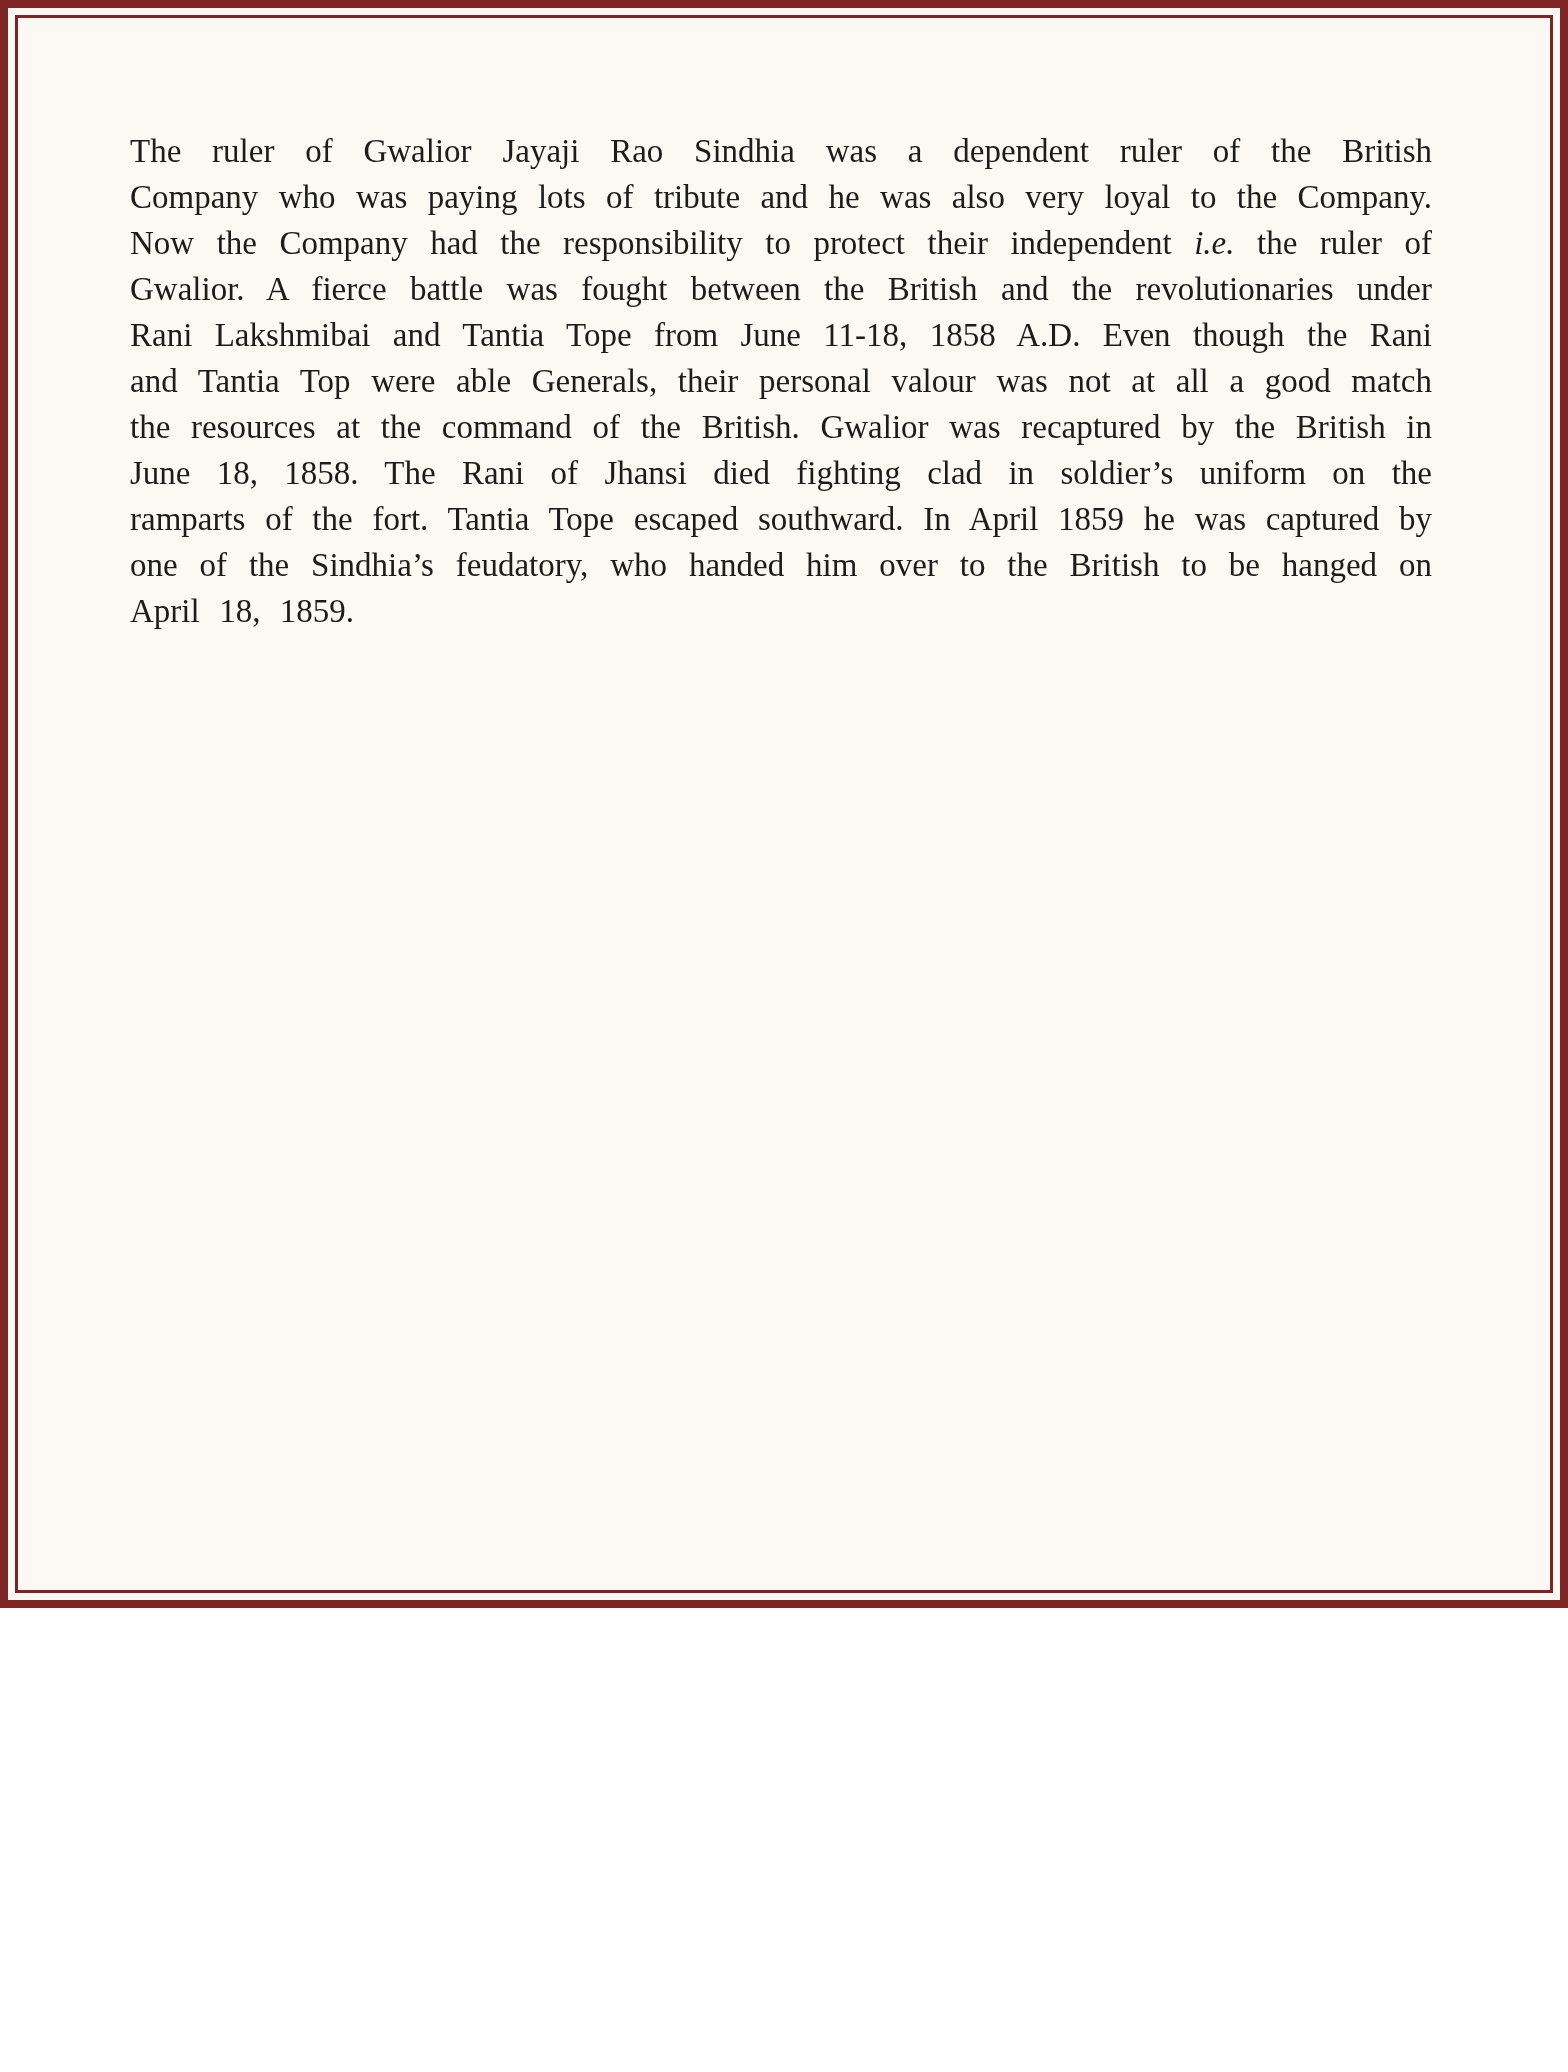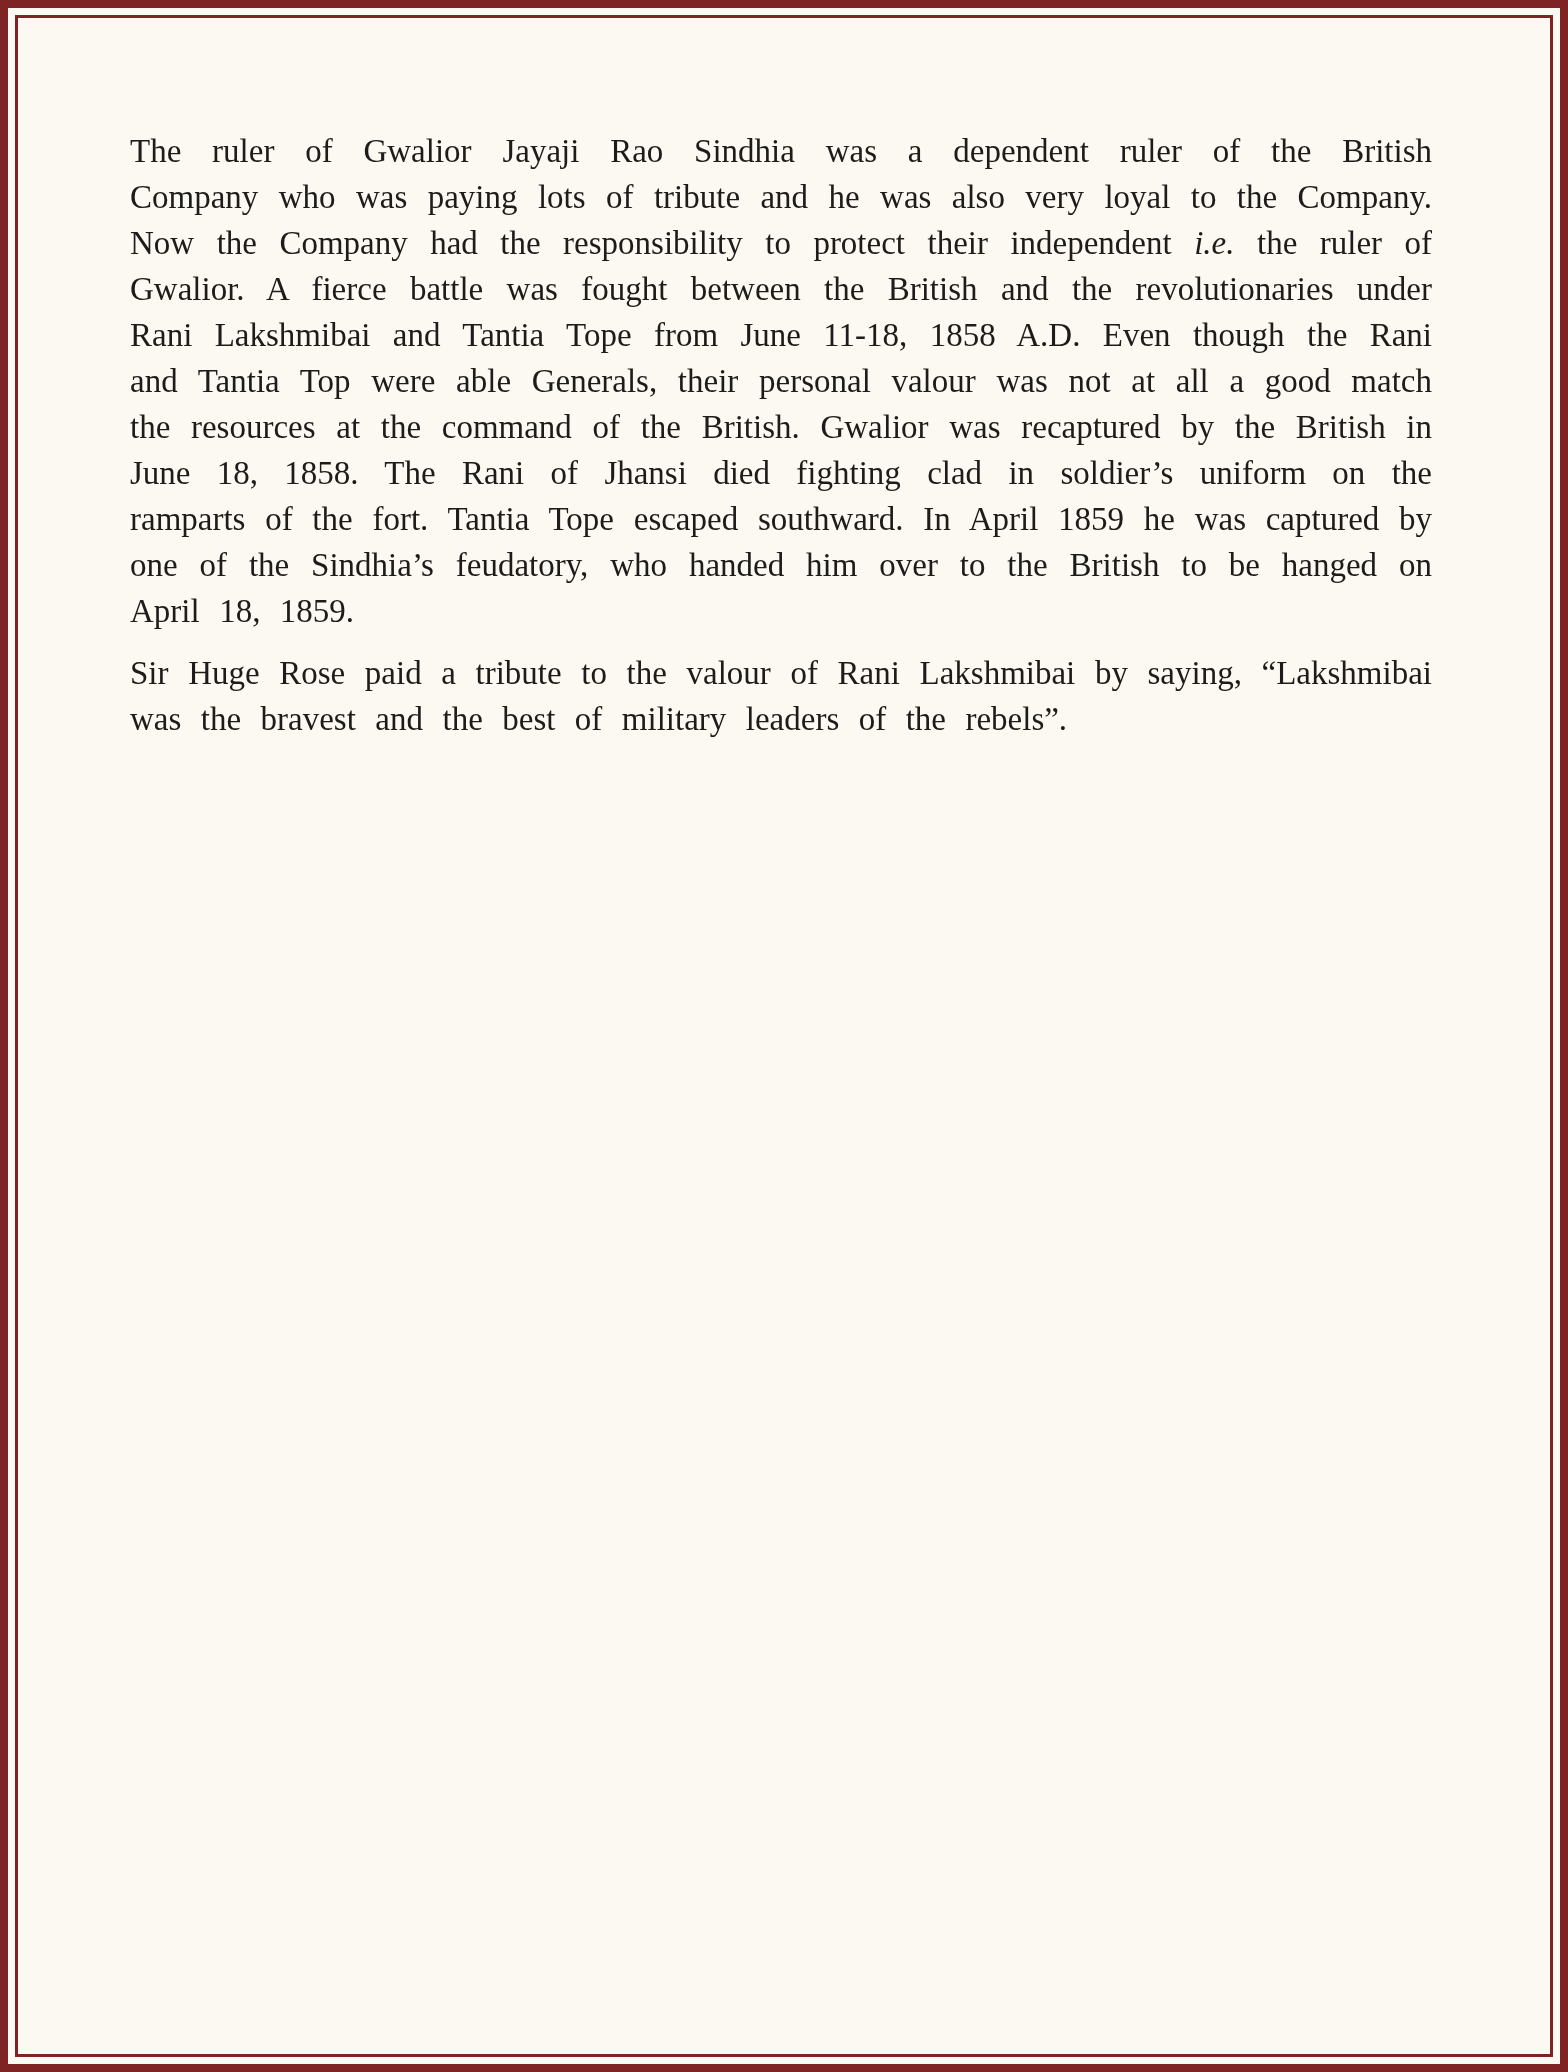--- a/index.html
+++ b/index.html
@@ -8,21 +8,21 @@
   }
   body {
     width: 1568px;
     height: 2072px;
     background: #ffffff;
     font-family: "Liberation Serif", "DejaVu Serif", serif;
   }
   .page {
     box-sizing: border-box;
     width: 1568px;
-    height: 2072px;
+    height: 1608px;
     background: var(--paper, #fcf9f2);
     border: 8px solid var(--frame, #7e2425);
     padding: 7px;
   }
   .inner {
     box-sizing: border-box;
     width: 100%;
     height: 100%;
     border: 3px solid var(--frame, #7e2425);
     background: var(--paper, #fcf9f2);
@@ -43,16 +43,15 @@
     font-style: italic;
   }
 </style>
 </head>
 <body>
 
 <div class="page">
   <div class="inner">
     <div class="content">
       <p><span>The ruler of Gwalior Jayaji Rao Sindhia was a dependent ruler of the British Company who was paying lots of tribute and he was also very loyal to the Company. Now the Company had the responsibility to protect their independent </span><span class="it">i.e.</span><span> the ruler of Gwalior. A fierce battle was fought between the British and the revolutionaries under Rani Lakshmibai and Tantia Tope from June 11-18, 1858 A.D. Even though the Rani and Tantia Top were able Generals, their personal valour was not at all a good match the resources at the command of the British. Gwalior was recaptured by the British in June 18, 1858. The Rani of Jhansi died fighting clad in soldier’s uniform on the ramparts of the fort. Tantia Tope escaped southward. In April 1859 he was captured by one of the Sindhia’s feudatory, who handed him over to the British to be hanged on April 18, 1859.</span></p>
-      <p>Sir Huge Rose paid a tribute to the valour of Rani Lakshmibai by saying, “Lakshmibai was the bravest and the best of military leaders of the rebels”.</p>
     </div>
   </div>
 </div>
 
 </body></html>

